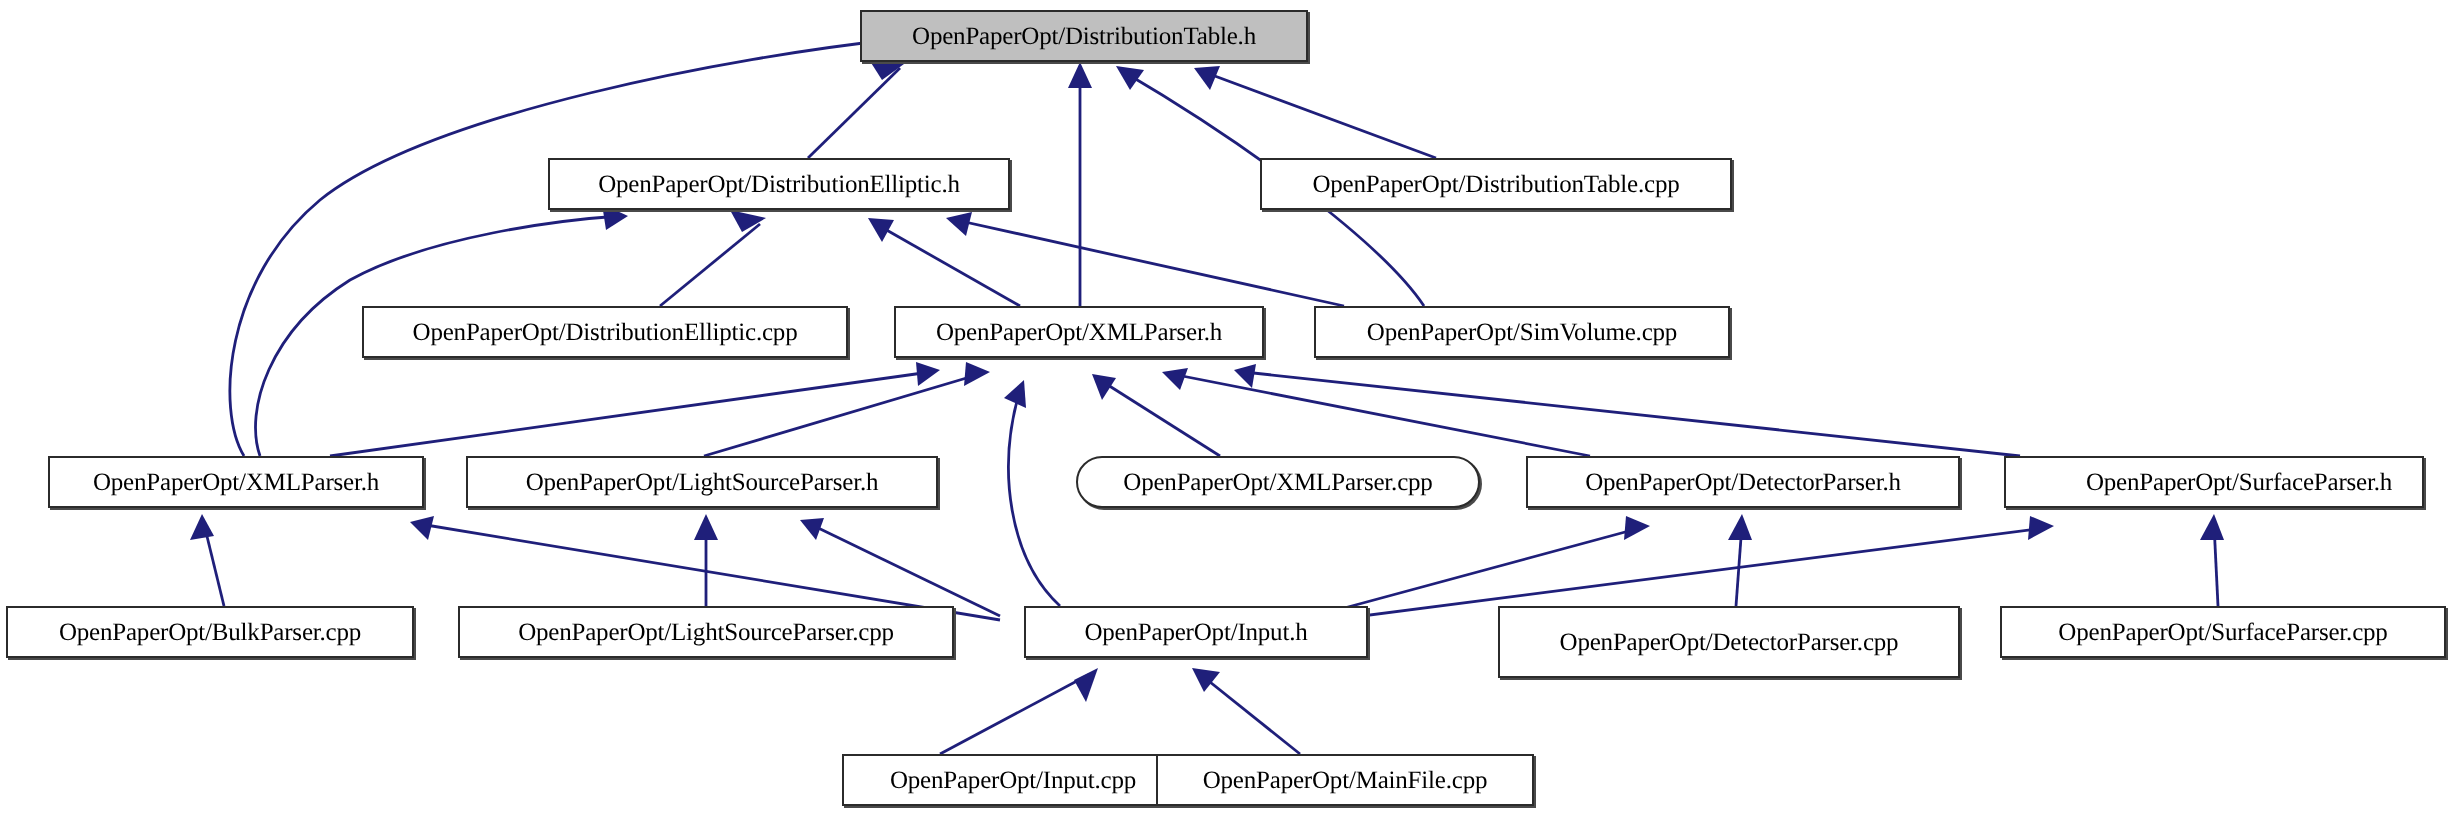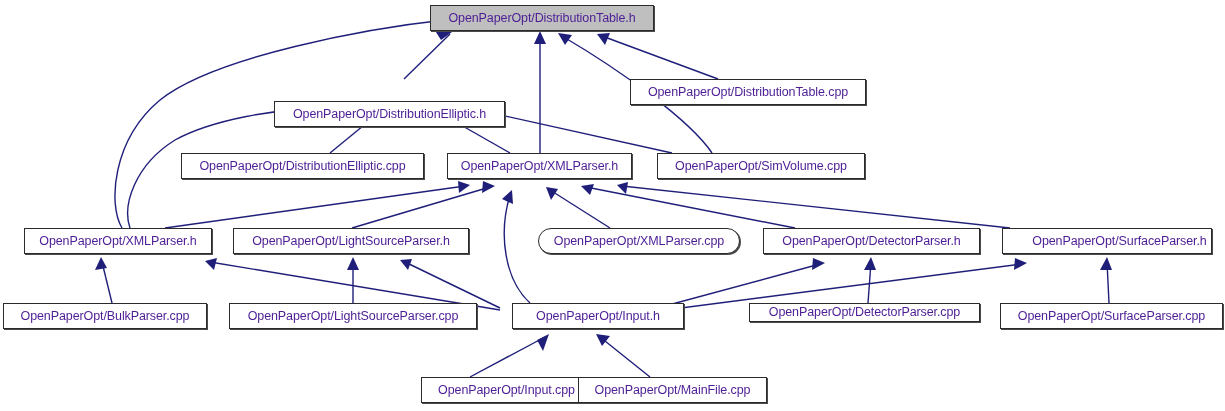--- a/index.html
+++ b/index.html
@@ -39,23 +39,23 @@
     box-shadow: 1px 1px 0 0 #4a4a4a;
     display: flex;
     align-items: center;
     justify-content: center;
     white-space: nowrap;
   }
   .node-box.highlight {
     background: #bfbfbf;
   }
   .node-label {
-    font-family: Liberation Sans, sans-serif;
+    font-family: Liberation Serif, serif;
     font-size: 12.5px;
-    color: #4c1d95;
+    color: #000000;
     line-height: 1;
     letter-spacing: -0.1px;
   }
 </style>
 </head>
 <body>
 
 <div id="graph-root">
 
   <svg id="graph-svg" viewBox="0 0 1225 411" xmlns="http://www.w3.org/2000/svg">
@@ -158,21 +158,21 @@
       <g>
         <path class="edge-path" d="M 650,377 L 600,337" stroke="#1f1f7a"></path>
         <path class="edge-head" d="M596,334 L602,346 L610,336 Z" fill="#1f1f7a"></path>
       </g>
     </svg>
 
   <div id="node-layer">
       <div class="node-box highlight" style="left: 430px; top: 5px; width: 224px; height: 26px; background: rgb(191, 191, 191);">
         <span class="node-label">OpenPaperOpt/DistributionTable.h</span>
       </div>
-      <div class="node-box" style="left: 274px; top: 79px; width: 231px; height: 26px; margin-top: 22px;">
+      <div class="node-box" style="left: 274px; top: 79px; width: 231px; height: 26px;">
         <span class="node-label">OpenPaperOpt/DistributionElliptic.h</span>
       </div>
       <div class="node-box" style="left: 630px; top: 79px; width: 236px; height: 26px;">
         <span class="node-label">OpenPaperOpt/DistributionTable.cpp</span>
       </div>
       <div class="node-box" style="left: 181px; top: 153px; width: 243px; height: 26px;">
         <span class="node-label">OpenPaperOpt/DistributionElliptic.cpp</span>
       </div>
       <div class="node-box" style="left: 447px; top: 153px; width: 185px; height: 26px;">
         <span class="node-label">OpenPaperOpt/XMLParser.h</span>
@@ -197,21 +197,21 @@
       </div>
       <div class="node-box" style="left: 3px; top: 303px; width: 204px; height: 26px;">
         <span class="node-label">OpenPaperOpt/BulkParser.cpp</span>
       </div>
       <div class="node-box" style="left: 229px; top: 303px; width: 248px; height: 26px;">
         <span class="node-label">OpenPaperOpt/LightSourceParser.cpp</span>
       </div>
       <div class="node-box" style="left: 512px; top: 303px; width: 172px; height: 26px;">
         <span class="node-label">OpenPaperOpt/Input.h</span>
       </div>
-      <div class="node-box" style="left: 749px; top: 303px; width: 231px; height: 19px;">
+      <div class="node-box" style="left: 749px; top: 303px; width: 231px; height: 36px;">
         <span class="node-label">OpenPaperOpt/DetectorParser.cpp</span>
       </div>
       <div class="node-box" style="left: 1000px; top: 303px; width: 223px; height: 26px;">
         <span class="node-label">OpenPaperOpt/SurfaceParser.cpp</span>
       </div>
       <div class="node-box" style="left: 389px; top: 377px; width: 171px; height: 26px; margin-left: 32px;">
         <span class="node-label">OpenPaperOpt/Input.cpp</span>
       </div>
       <div class="node-box" style="left: 578px; top: 377px; width: 189px; height: 26px;">
         <span class="node-label">OpenPaperOpt/MainFile.cpp</span>

